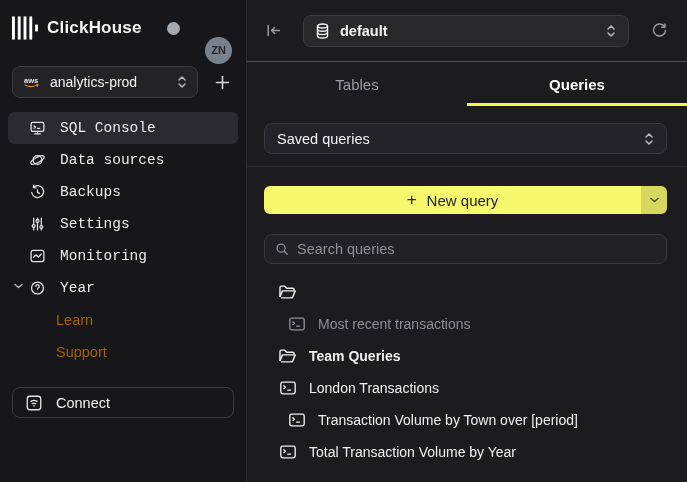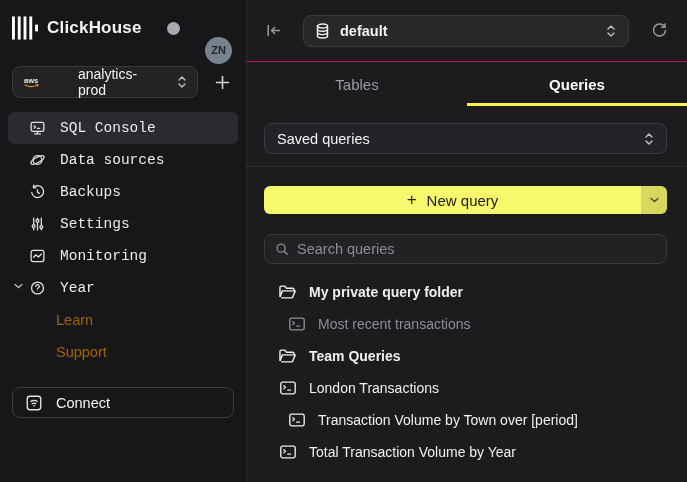--- a/index.html
+++ b/index.html
@@ -25,21 +25,21 @@
   .status-dot { width:13px; height:13px; border-radius:50%; background:#a6a9ad; margin-right:25px; }
   .avatar {
     width:27px; height:27px; border-radius:50%; background:#78828d;
     color:#22262c; font-size:11px; font-weight:700;
     display:flex; align-items:center; justify-content:center;margin-top:44px;
   }
   .org-row { display:flex; align-items:center; margin:23px 12px 0 12px; }
   .org-select {
     flex:0 0 186px; height:32px; display:flex; align-items:center;
     background:#232225; border:1px solid #3b3a3e; border-radius:8px;
-    padding:0 10px 0 10px; cursor:pointer; color:#f3f2f4;gap:28px;
+    padding:0 10px 0 10px; cursor:pointer; color:#f3f2f4;
   }
   .org-select .org-label { font-size:14px; margin-left:9px; flex:1; text-align:left; }
   .plus-btn {
     margin-left:12px; width:24px; height:24px; display:flex; align-items:center; justify-content:center;
     background:none; border:none; color:#d6d5d8; cursor:pointer;
   }
   .nav { margin-top:14px; padding:0 8px; display:flex; flex-direction:column; }
   .nav-item {
     height:32px; display:flex; align-items:center; border-radius:6px;
     padding:0 8px 0 21px; color:#eceaed; font-size:14.5px; cursor:pointer;
@@ -345,21 +345,20 @@
     </div>
 
     <ul class="qtree">
       <li class="qrow folder">
         <span class="qicon">
           <svg width="19" height="16" viewBox="0 0 20 17" fill="none" stroke="currentColor" stroke-width="1.5" stroke-linejoin="round">
             <path d="M2 13.5 V3.8 a1.5 1.5 0 0 1 1.5-1.5 h3.6 l2 2.2 h6.4 a1.5 1.5 0 0 1 1.5 1.5 v1"></path>
             <path d="M2 13.8 L4.6 7.3 h13.6 L15.6 13.8 a1.4 1.4 0 0 1-1.3.9 H3.2"></path>
           </svg>
         </span>
-        <span>My private query folder</span>
       </li>
 
       <li class="qrow lvl1 muted">
         <span class="qicon">
           <svg width="18" height="16" viewBox="0 0 20 17" fill="none" stroke="currentColor" stroke-width="1.5" stroke-linecap="round" stroke-linejoin="round">
             <rect x="2" y="2" width="16" height="13" rx="2"></rect>
             <path d="M5.4 6 l1.7 1.6 L5.4 9.2"></path>
               <line x1="9.6" y1="10.8" x2="12.8" y2="10.8"></line>
           </svg>
         </span>

